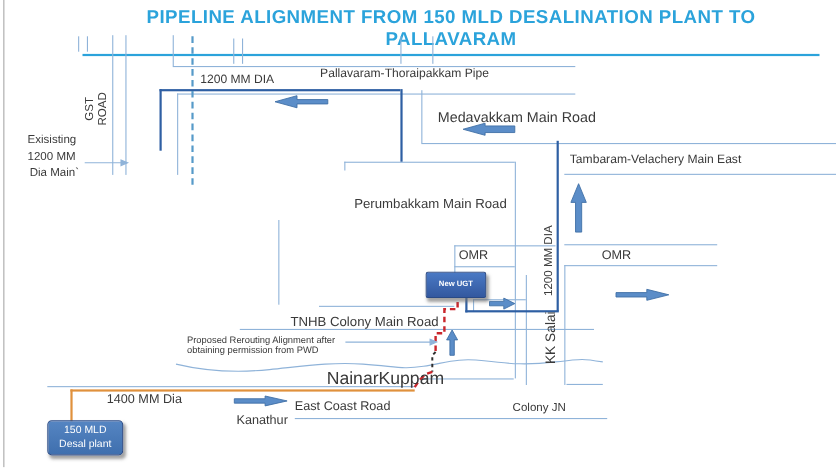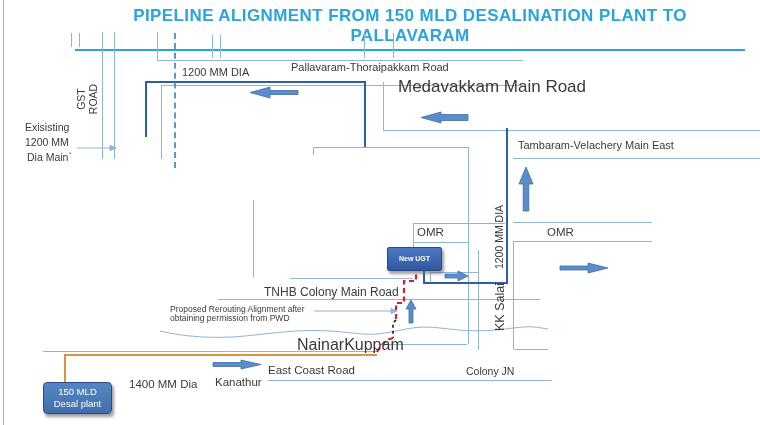--- a/index.html
+++ b/index.html
@@ -127,37 +127,38 @@
     <span style="display:block;">ROAD</span>
   </div>
 
   <div class="lbl" style="left:25px;top:120px;font-size:10.5px;line-height:15px;">
     <span style="display:block;">Exisisting</span>
     <span style="display:block;">1200 MM</span>
     <span style="display:block;padding-left:2px;">Dia Main`</span>
   </div>
 
   <div class="lbl" style="left:182px;top:66px;font-size:11px;">1200 MM DIA</div>
-  <div class="lbl" style="left:291px;top:61px;">Pallavaram-Thoraipakkam Road</div>
-  <div class="lbl" style="left:398px;top:78px;font-size:17px;">Medavakkam Main Road</div>
+  <div class="lbl" style="left:291px;top:61px;">Pallavaram-Thoraipakkam Pipe</div>
+  <div class="lbl" style="left:398px;top:100px;font-size:13px;">Medavakkam Main Road</div>
   <div class="lbl" style="left:518px;top:139px;">Tambaram-Velachery Main East</div>
+  <div class="lbl" style="left:322px;top:179px;font-size:12px;">Perumbakkam Main Road</div>
   <div class="lbl" style="left:417px;top:226px;font-size:11.5px;">OMR</div>
   <div class="lbl" style="left:547px;top:226px;font-size:11.5px;">OMR</div>
   <div class="lbl rot" style="left:500px;top:237px;font-size:10.5px;">1200 MM DIA</div>
   <div class="lbl rot" style="left:501px;top:307px;font-size:12.5px;">KK Salai</div>
   <div class="lbl" style="left:264px;top:286px;font-size:12px;">TNHB Colony Main Road</div>
   <div class="lbl" style="left:170px;top:305px;font-size:8.5px;">
     <span style="display:block;text-align:right;">Proposed Rerouting  Alignment after</span>
     <span style="display:block;">obtaining  permission from PWD</span>
   </div>
   <div class="lbl" style="left:297px;top:336px;font-size:16px;">NainarKuppam</div>
   <div class="lbl" style="left:268px;top:364px;font-size:11.5px;">East Coast Road</div>
   <div class="lbl" style="left:215px;top:376px;font-size:11.5px;">Kanathur</div>
   <div class="lbl" style="left:466px;top:366px;font-size:10.5px;">Colony JN</div>
-  <div class="lbl" style="left:97px;top:378px;font-size:11.5px;margin-left:32px;">1400 MM Dia</div>
+  <div class="lbl" style="left:97px;top:357px;font-size:11.5px;">1400 MM Dia</div>
 
 
   <div id="newugt" class="bluebox">
     <span>New UGT</span>
   </div>
   <div id="desal" class="bluebox">
     <span>150 MLD</span>
     <span>Desal plant</span>
   </div>
 

